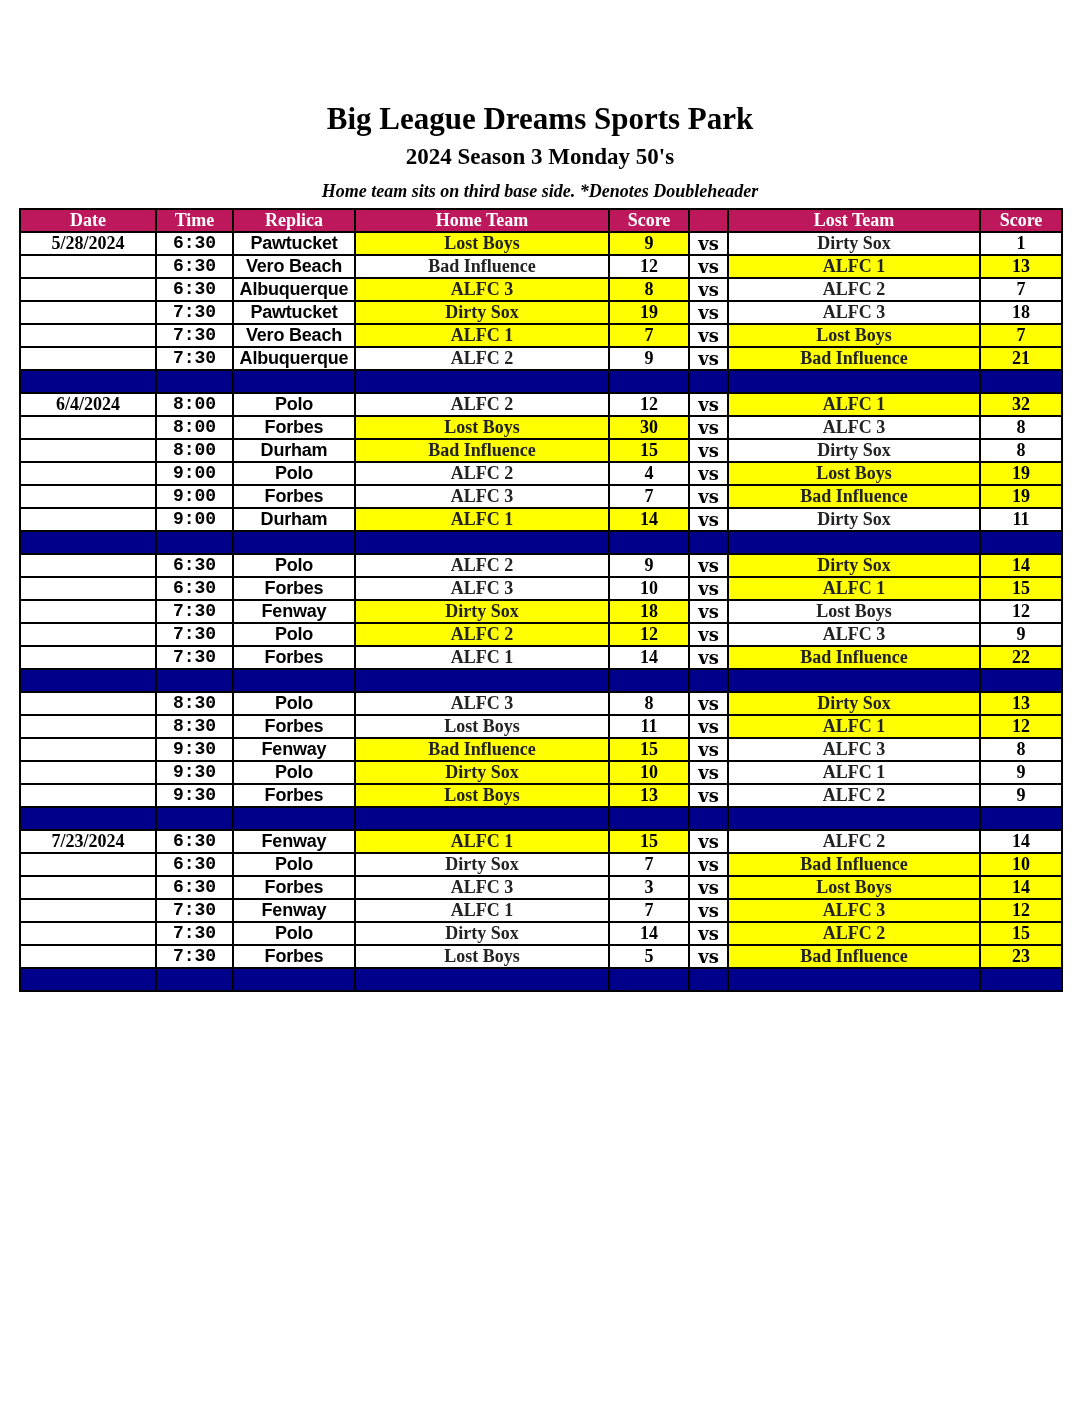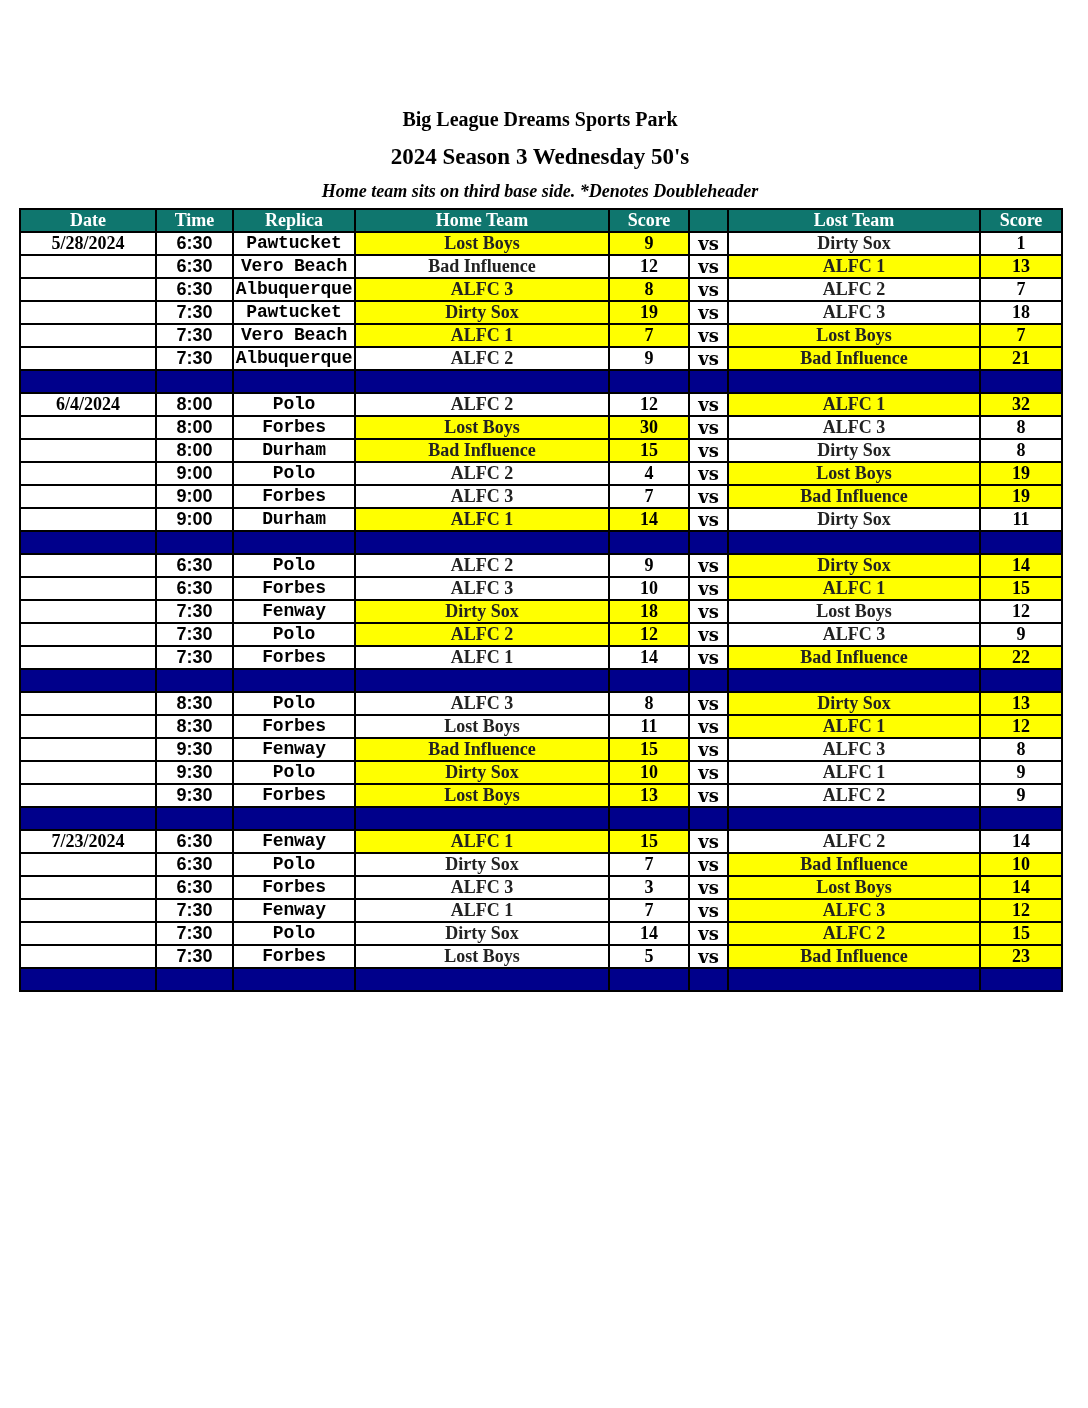--- a/index.html
+++ b/index.html
@@ -2,52 +2,52 @@
 <html><head>
 <meta charset="utf-8">
 <style>
   html, body { margin: 0; padding: 0; }
   body {
     width: 1088px; height: 1408px; background: #ffffff; position: relative;
     font-family: "Liberation Serif", "DejaVu Serif", serif; color: #000;
   }
   .title {
     position: absolute; left: 0; width: 1080px; top: 100px; text-align: center;
-    font-weight: bold; font-size: 20px; line-height: 38px;
+    font-weight: bold; font-size: 31px; line-height: 38px;
   }
   .subtitle {
     position: absolute; left: 0; width: 1080px; top: 142px; text-align: center;
     font-weight: bold; font-size: 23px; line-height: 30px;
   }
   .note {
     position: absolute; left: 0; width: 1080px; top: 179px; text-align: center;
     font-weight: bold; font-style: italic; font-size: 18px; line-height: 24px;
   }
   table.sched {
     position: absolute; left: 19px; top: 208px; width: 1042px;
     border-collapse: collapse; table-layout: fixed;
   }
   table.sched td, table.sched th {
     border: 2px solid #000; padding: 0; height: 21px; line-height: 21px;
     text-align: center; font-weight: bold; font-size: 18px; white-space: nowrap; overflow: hidden;
   }
-  table.sched th { background: #0f766e; color: #ffffff; height: 21px; }
+  table.sched th { background: #be185d; color: #ffffff; height: 21px; }
   tr.sep td { background: #00008b; height: 21px; }
   td.win { background: #ffff00; }
   td.team { color: #222; }
   td.vs { font-size: 17px; font-family: "DejaVu Serif", serif; }
   td.date { font-size: 18px; }
-  td.replica { font-family: Liberation Mono, monospace; font-size: 16px; letter-spacing: -0.2px; }
-  td.time { font-family: Liberation Sans, sans-serif; font-size: 17px; }
+  td.replica { font-family: Liberation Sans, sans-serif; font-size: 16px; letter-spacing: -0.2px; }
+  td.time { font-family: Liberation Mono, monospace; font-size: 17px; }
 </style>
 </head>
 <body>
 
 <div class="title">Big League Dreams Sports Park</div>
-<div class="subtitle">2024 Season 3 Wednesday 50's</div>
+<div class="subtitle">2024 Season 3 Monday 50's</div>
 <div class="note">Home team sits on third base side.  *Denotes Doubleheader</div>
 
 <table class="sched">
   <colgroup>
     <col style="width:136px">
       <col style="width:77px">
       <col style="width:122px">
       <col style="width:254px">
     <col style="width:80px">
       <col style="width:39px">

